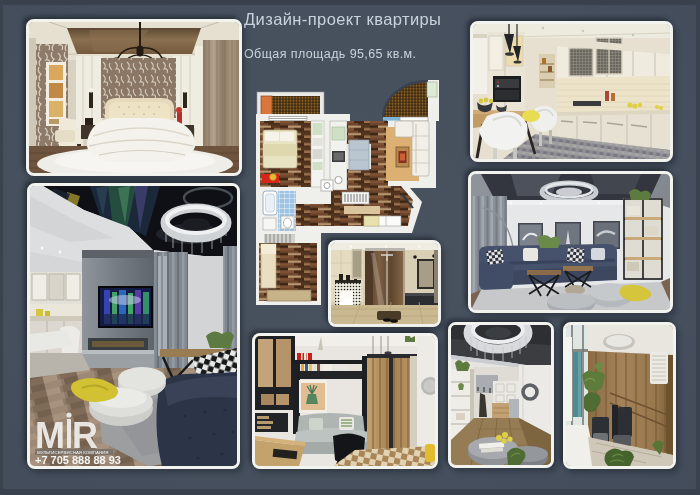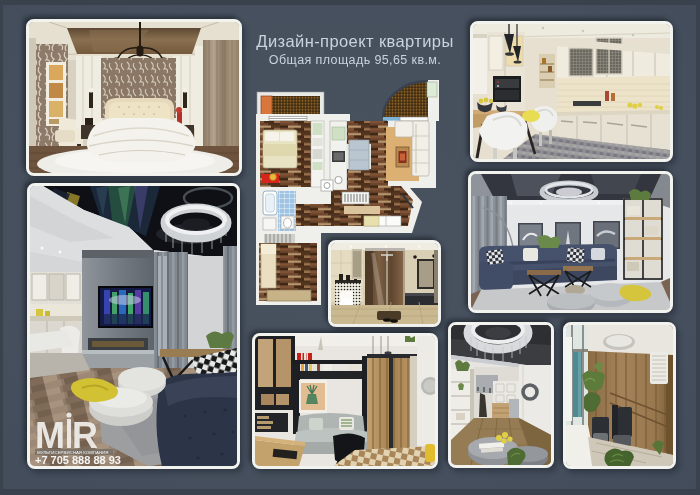--- a/index.html
+++ b/index.html
@@ -2,24 +2,24 @@
 <html><head>
 <meta charset="utf-8">
 <style>
 html,body{margin:0;padding:0;}
 body{width:700px;height:495px;position:relative;overflow:hidden;
   background:radial-gradient(ellipse 560px 420px at 48% 44%,#49535f 0%,#46505e 55%,#414b59 100%);font-family:"Liberation Sans",sans-serif;}
 .edge{position:absolute;pointer-events:none;}
 .ph{position:absolute;border:3px solid #f2f2ef;border-radius:8px;overflow:hidden;
   box-shadow:-3px -3px 4px rgba(20,25,33,.55),3px 4px 5px rgba(20,25,33,.35);}
 .ph svg{display:block;}
-#title{position:absolute;left:244px;top:32px;width:222px;text-align:center;
+#title{position:absolute;left:244px;top:10px;width:222px;text-align:left;
   color:#c9d3dd;letter-spacing:.4px;}
 #title .l1{font-size:16.5px;line-height:19px;font-weight:400;}
-#title .l3{font-size:12.5px;line-height:16px;margin-top:1px;}
+#title .l3{font-size:12.5px;line-height:16px;margin-top:17px;}
 </style>
 </head>
 <body>
 
 <div class="edge" style="left:0;top:0;width:700px;height:5px;background:#39414d;"></div>
 
 <div class="edge" style="left:0;top:0;width:3px;height:495px;background:#3a424e;"></div>
 
 <div class="edge" style="left:696px;top:0;width:4px;height:495px;background:#3a424e;"></div>
 

